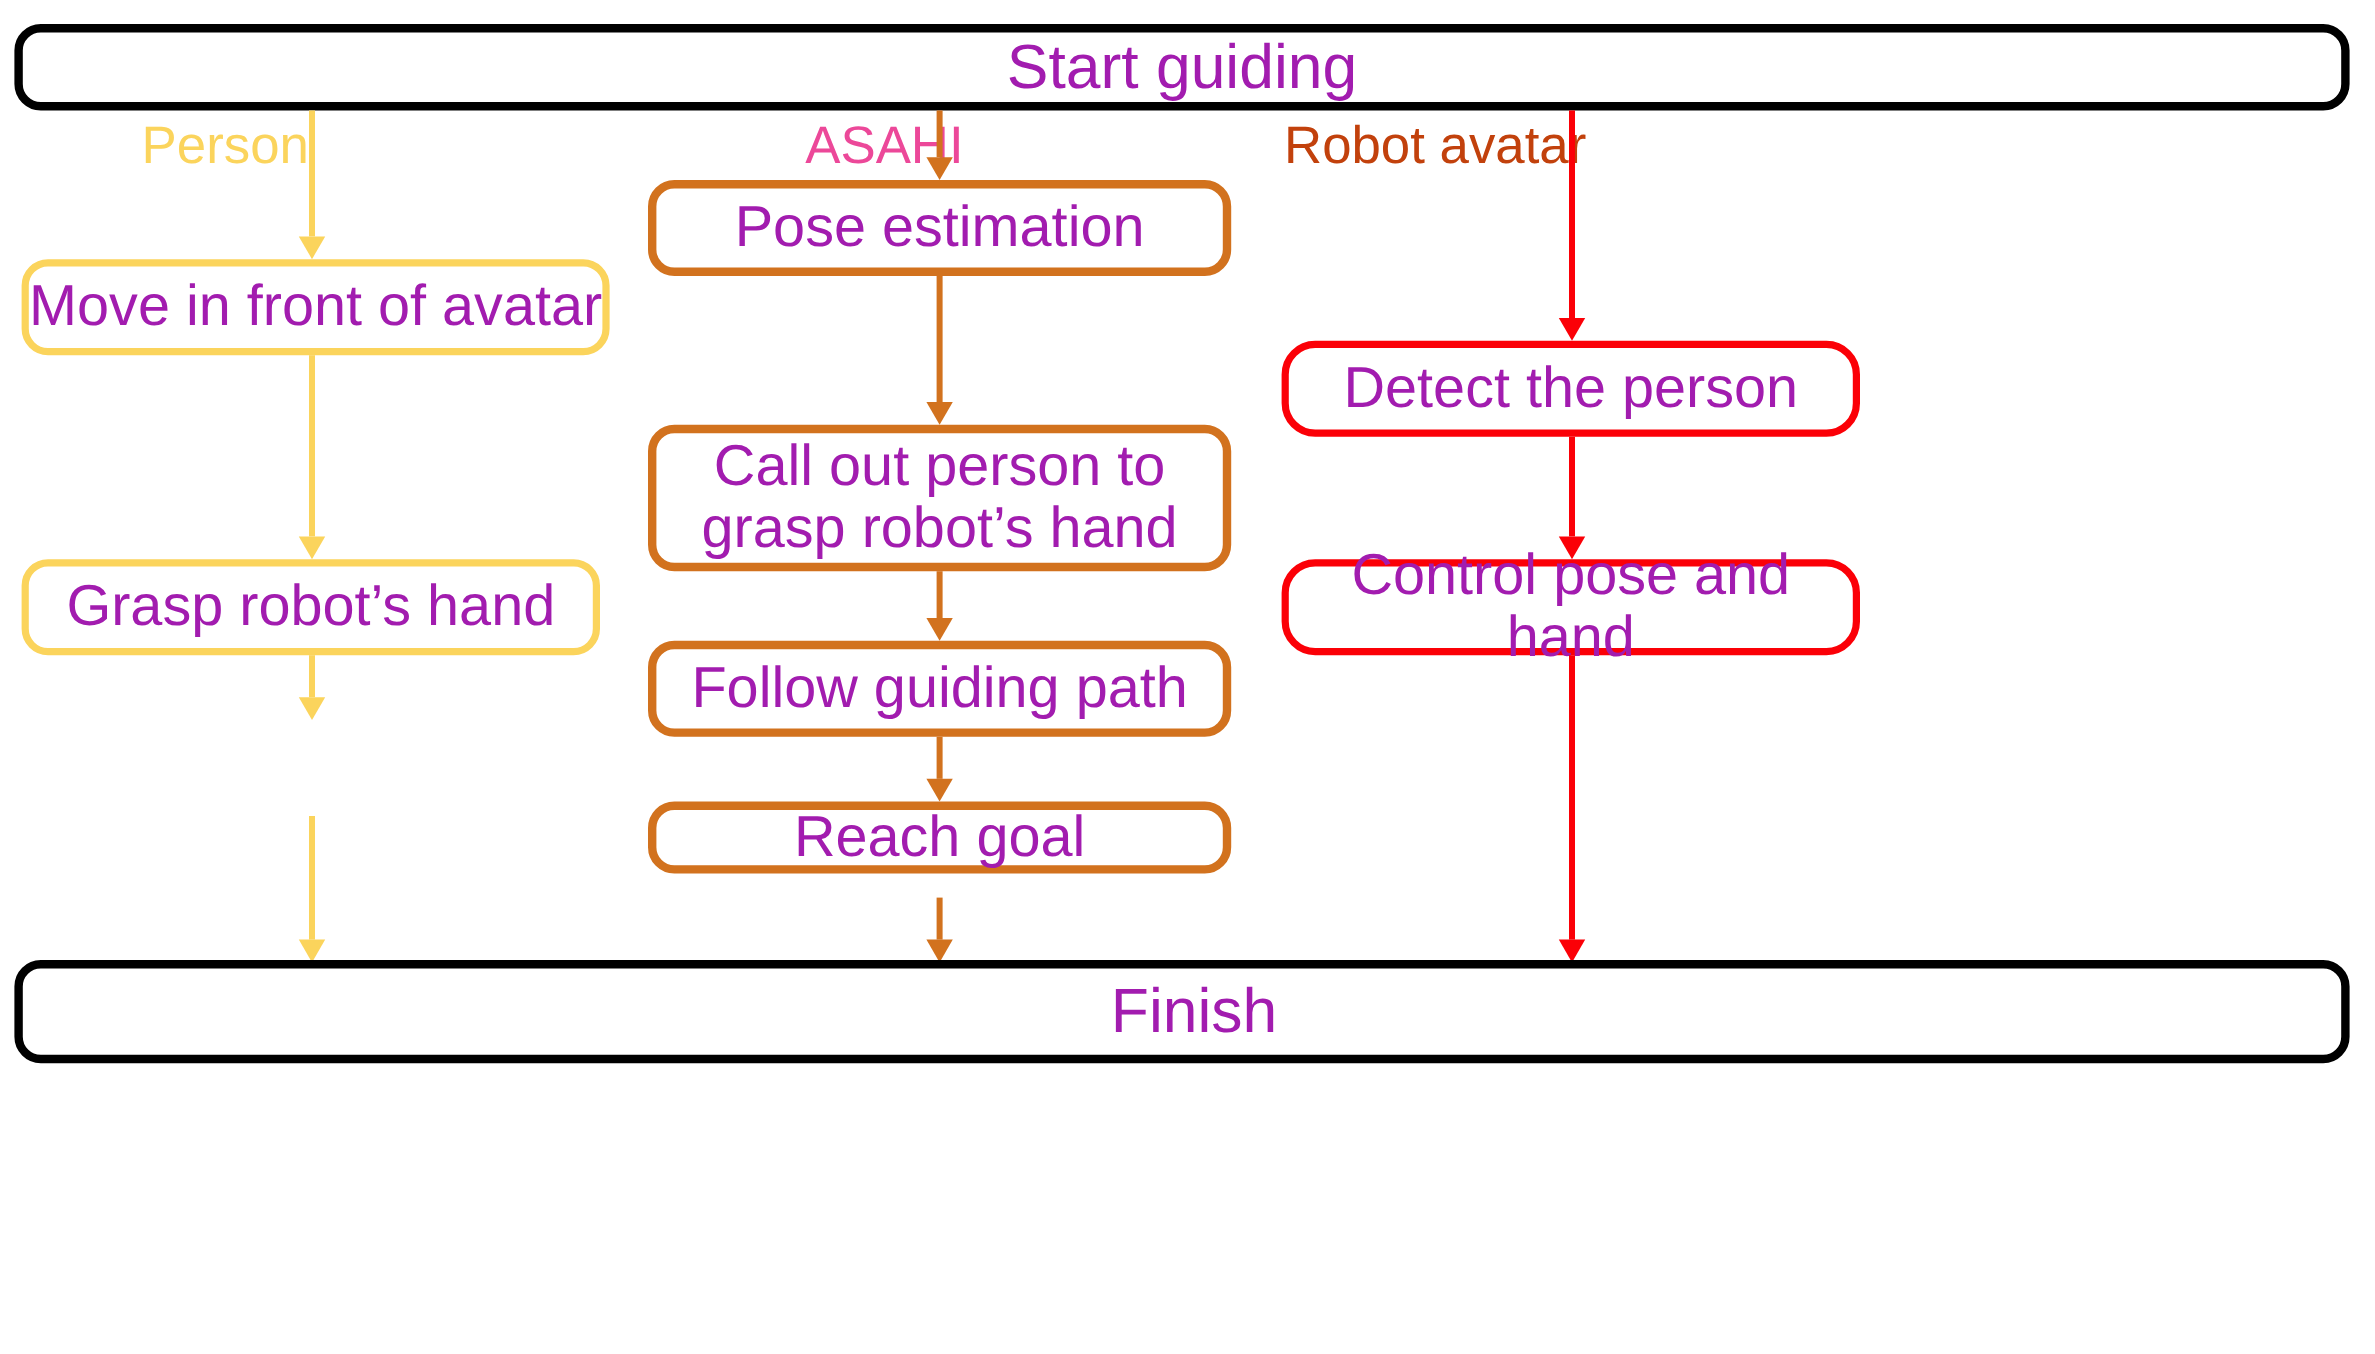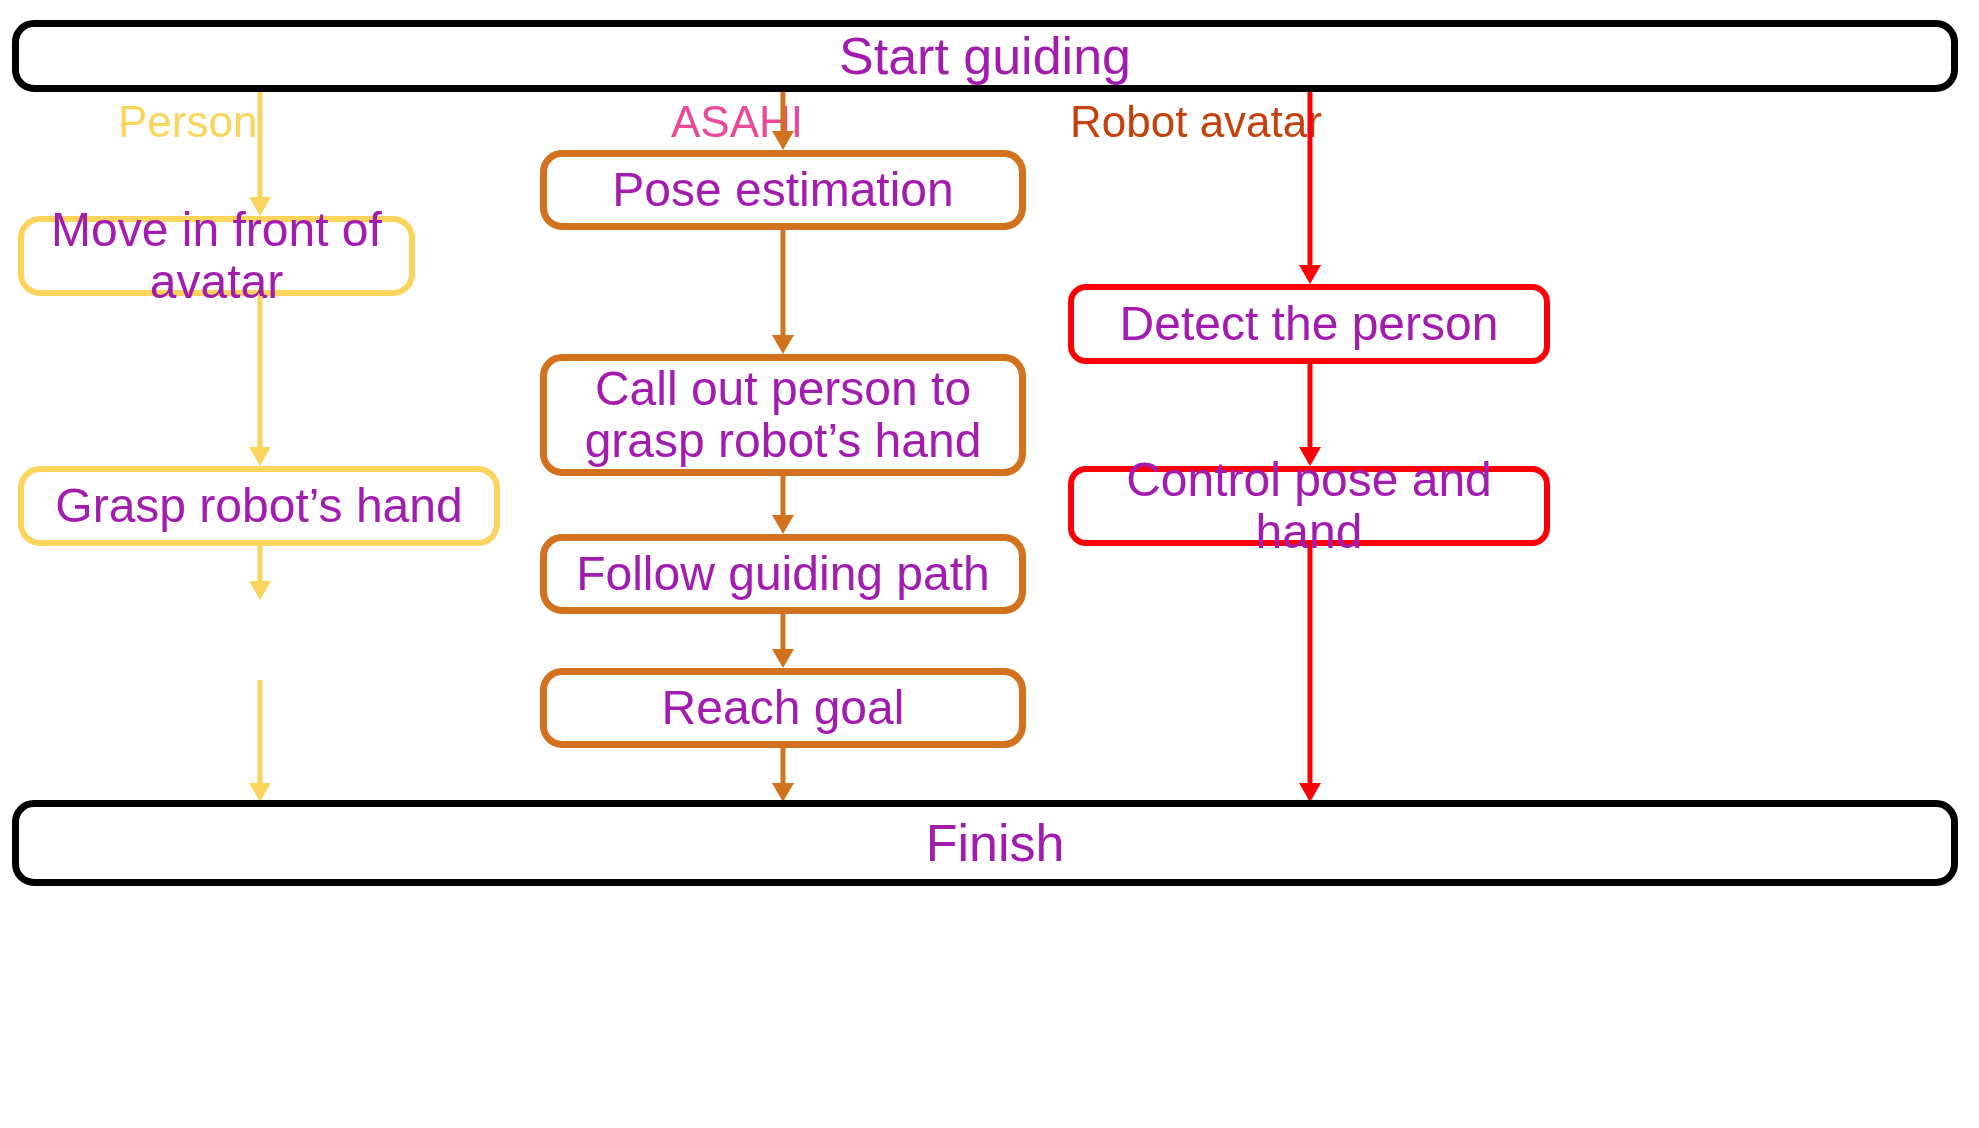--- a/index.html
+++ b/index.html
@@ -38,21 +38,21 @@
     border-radius: 22px;
     font-size: 48px;
   }
   .node.orange {
     border: 7px solid #D2721E;
     border-radius: 22px;
     font-size: 48px;
   }
   .node.red {
     border: 6px solid #FB0007;
-    border-radius: 18px;
+    border-radius: 28px;
     font-size: 48px;
   }
   .lane-label {
     position: absolute;
     font-size: 44px;
     white-space: nowrap;
     line-height: 1;
   }
   .lane-label.yellow { color: #FBD45C; }
   .lane-label.orange { color: #ec4899; margin-left: 20px; }
@@ -97,21 +97,21 @@
 
   <div class="lane-label orange" style="left:651px; top:100px;">ASAHI</div>
 
   <div class="lane-label red" style="left:1070px; top:100px;">Robot avatar</div>
 
   <div class="arrow yellow" style="left:260px; top:92px; height:124px;">
     <div class="shaft" style="height:105px;"></div>
       <div class="head"></div>
   </div>
 
-  <div class="node yellow" style="left:18px; top:216px; width:397px; height:80px;">Move in front of avatar</div>
+  <div class="node yellow" style="left:18px; top:216px; width:490px; height:80px;">Move in front of avatar</div>
 
   <div class="arrow yellow" style="left:260px; top:296px; height:170px;">
     <div class="shaft" style="height:151px;"></div>
       <div class="head"></div>
   </div>
 
   <div class="node yellow" style="left:18px; top:466px; width:482px; height:80px;">Grasp robot’s hand</div>
 
   <div class="arrow yellow" style="left:260px; top:546px; height:54px;">
     <div class="shaft" style="height:35px;"></div>
@@ -144,21 +144,21 @@
       <div class="head"></div>
   </div>
 
   <div class="node orange" style="left:540px; top:534px; width:486px; height:80px;">Follow guiding path</div>
 
   <div class="arrow orange" style="left:783px; top:614px; height:54px;">
     <div class="shaft" style="height:35px;"></div>
       <div class="head"></div>
   </div>
 
-  <div class="node orange" style="left:540px; top:668px; width:486px; height:80px;">Reach goal</div>
+  <div class="node orange" style="left:540px; top:668px; width:486px; height:60px;">Reach goal</div>
 
   <div class="arrow orange" style="left:783px; top:748px; height:54px;">
     <div class="shaft" style="height:35px;"></div>
       <div class="head"></div>
   </div>
 
   <div class="arrow red" style="left:1310px; top:92px; height:192px;">
     <div class="shaft" style="height:173px;"></div>
       <div class="head"></div>
   </div>

